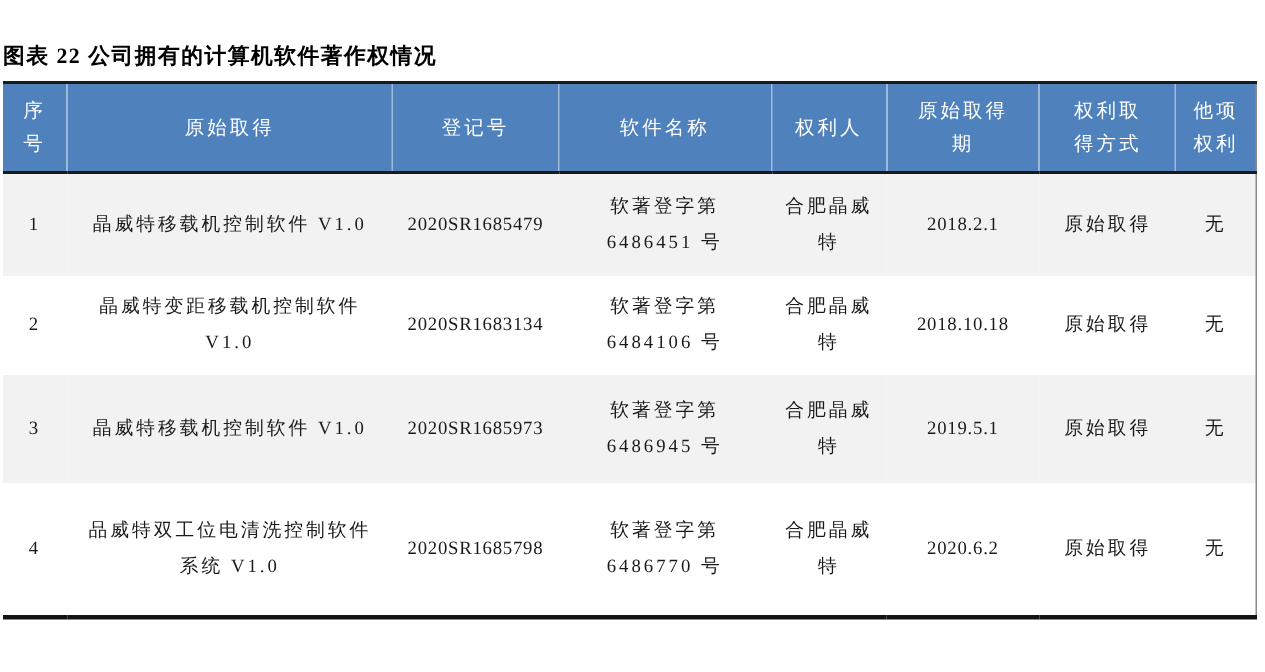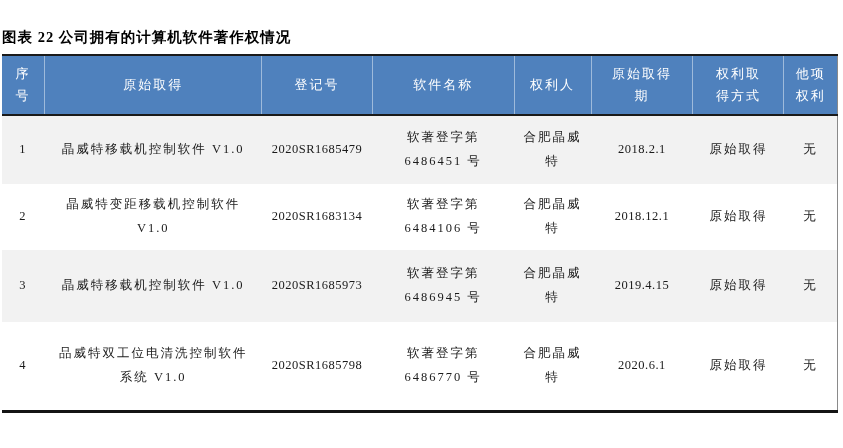--- a/index.html
+++ b/index.html
@@ -100,45 +100,45 @@
       </tr>
       <tr>
         <td>2</td>
         <td>晶威特变距移载机控制软件
 V1.0</td>
         <td class="num-cell">2020SR1683134</td>
         <td>软著登字第
 6484106 号</td>
         <td>合肥晶威
 特</td>
-        <td class="num-cell">2018.12.1</td>
+        <td class="num-cell">2018.10.18</td>
         <td>原始取得</td>
         <td>无</td>
       </tr>
       <tr>
         <td>3</td>
         <td>晶威特移载机控制软件 V1.0</td>
         <td class="num-cell">2020SR1685973</td>
         <td>软著登字第
 6486945 号</td>
         <td>合肥晶威
 特</td>
-        <td class="num-cell">2019.4.15</td>
+        <td class="num-cell">2019.5.1</td>
         <td>原始取得</td>
         <td>无</td>
       </tr>
       <tr>
         <td>4</td>
         <td>品威特双工位电清洗控制软件
 系统 V1.0</td>
         <td class="num-cell">2020SR1685798</td>
         <td>软著登字第
 6486770 号</td>
         <td>合肥晶威
 特</td>
-        <td class="num-cell">2020.6.1</td>
+        <td class="num-cell">2020.6.2</td>
         <td>原始取得</td>
         <td>无</td>
       </tr>
     </tbody>
   </table>
 
 </div>
 
 </body></html>

